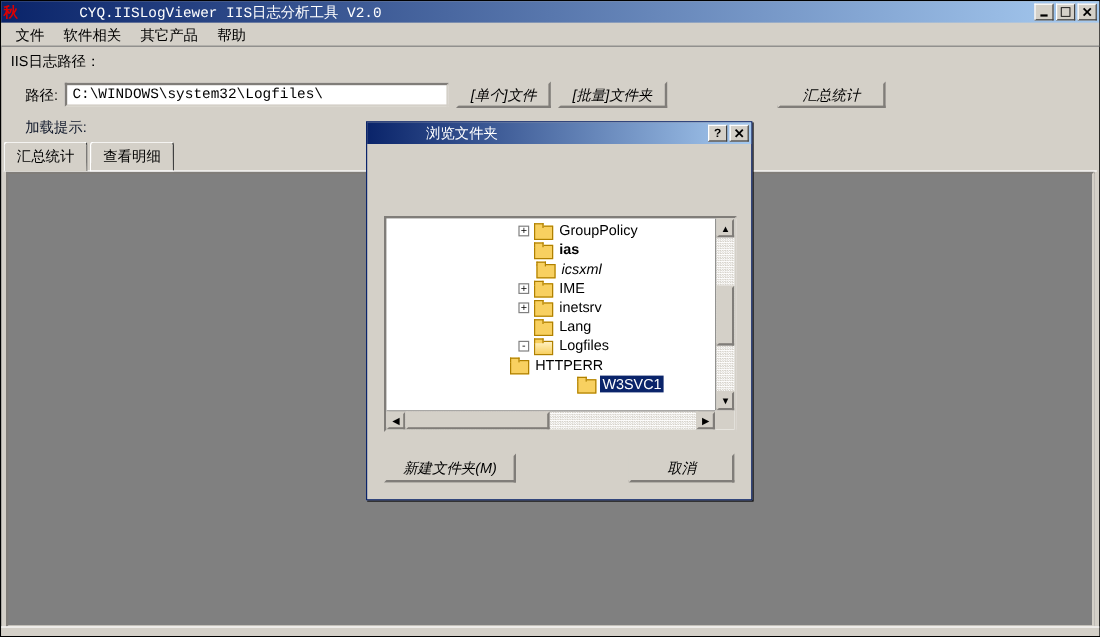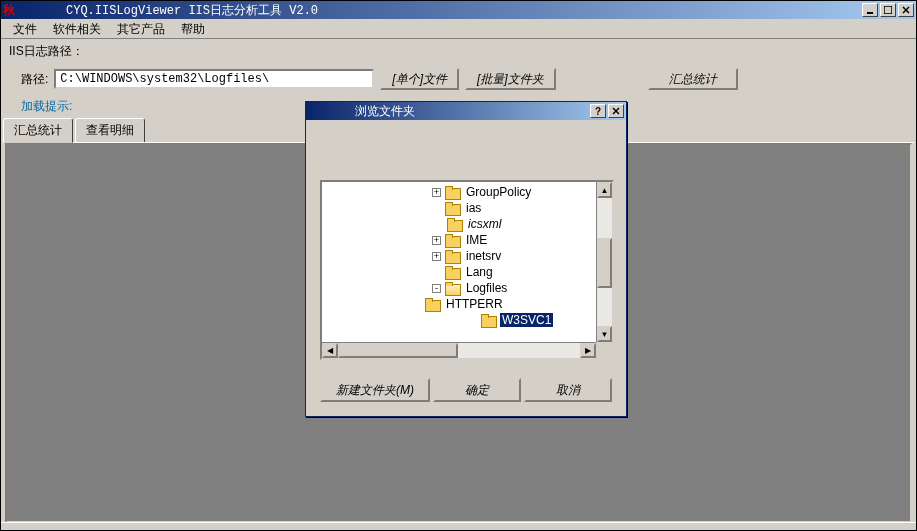--- a/index.html
+++ b/index.html
@@ -17,21 +17,21 @@
 .menubar { height: 20px; background: #d4d0c8; display: flex; padding: 0 4px; font-size: 12px; border-bottom: 1px solid #808080; }
 .menu-item { padding: 2px 8px; cursor: pointer; }
 
 .section-label { font-size: 12px; padding: 4px 8px 2px 8px; }
 
 .path-row { display: flex; align-items: center; padding: 6px 10px 6px 20px; gap: 6px; }
 .path-label { font-size: 12px; }
 .path-input { width: 320px; height: 20px; border: 2px inset #d4d0c8; background: #fff; padding: 0 4px; font-size: 12px; font-family: "Courier New", monospace; }
 .btn { height: 22px; background: #d4d0c8; border: 2px outset #d4d0c8; font-size: 12px; padding: 0 10px; cursor: pointer; white-space: nowrap; font-style: italic; }
 
-.warn { color: #0369a1; font-size: 12px; padding: 2px 10px 6px 20px; }
+.warn { color: #0f172a; font-size: 12px; padding: 2px 10px 6px 20px; }
 
 .tabs { display: flex; align-items: flex-end; padding: 0 2px; height: 22px; position: relative; }
 .tab { font-size: 12px; padding: 3px 10px; background: #d4d0c8; border: 1px solid #fff; border-right-color: #404040; border-top-left-radius: 3px; border-top-right-radius: 3px; margin-right: 2px; cursor: pointer; position: relative; }
 .tab.active { border-bottom: 1px solid #d4d0c8; z-index: 2; }
 .tabs-line { position: absolute; left: 2px; right: 2px; bottom: 0; height: 1px; background: #fff; }
 
 .content-area { margin: 0 4px 4px 4px; height: 380px; background: #808080; border: 2px inset #d4d0c8; }
 
 
 .dialog { position: absolute; left: 305px; top: 101px; width: 322px; background: #d4d0c8; border: 1px solid #0a246a; box-shadow: 1px 1px 0 #000; }
@@ -142,21 +142,21 @@
     </div>
   </div>
   <div class="body">
     <div class="tree-box">
       <div class="tree-inner" id="tree-inner">
           <div class="tree-row" style="padding-left: 110px;">
             <span class="expander">+</span>
             <span class="folder-icon"></span>
             <span class="tree-label">GroupPolicy</span>
           </div>
-          <div class="tree-row" style="padding-left: 110px;">
+          <div class="tree-row" style="padding-left: 110px; font-weight: bold;">
             <span class="expander blank"></span>
             <span class="folder-icon"></span>
             <span class="tree-label">ias</span>
           </div>
           <div class="tree-row" style="padding-left: 112px; font-style: italic;">
             <span class="expander blank"></span>
             <span class="folder-icon"></span>
             <span class="tree-label">icsxml</span>
           </div>
           <div class="tree-row" style="padding-left: 110px;">
@@ -201,17 +201,16 @@
         <div class="left">◀</div>
         <div class="track">
             <div class="thumb" style="left:0"></div>
           </div>
         <div class="right">▶</div>
       </div>
       <div class="corner"></div>
     </div>
     <div class="dialog-buttons">
       <button class="btn" style="width:110px">新建文件夹(M)</button>
-      <button class="btn">确定</button>
       <button class="btn">取消</button>
     </div>
   </div>
 </div>
 
 </body></html>

